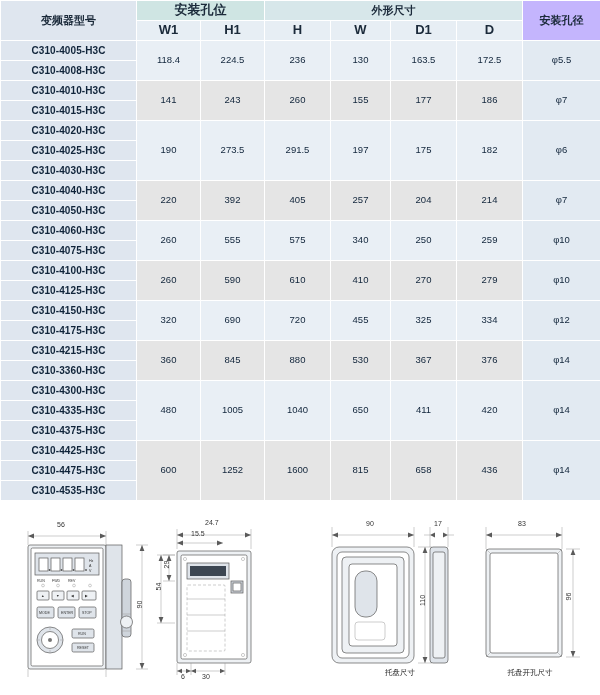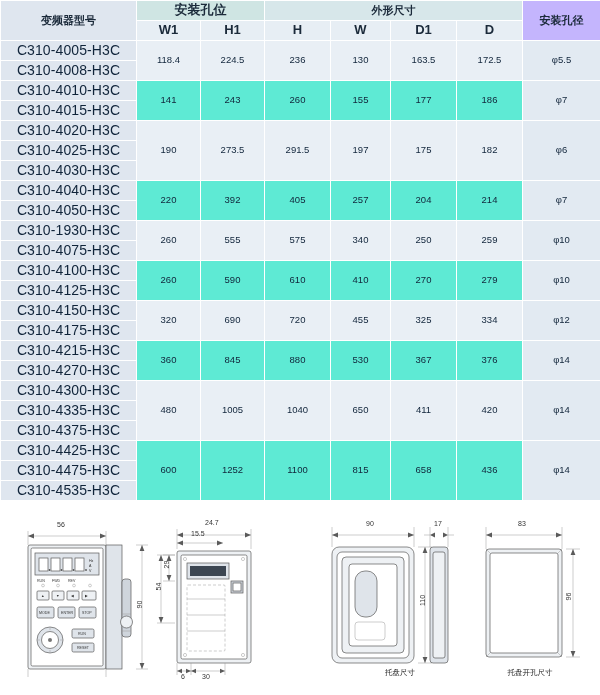--- a/index.html
+++ b/index.html
@@ -65,31 +65,32 @@
   .hdr-sub {
     background: #e7eef4;
     font-size: 13px;
     font-weight: bold;
     color: #1b2a3a;
     height: 19px;
   }
   td.model {
     background: #dfe6ef;
     height: 19px;
-    font-size: 14px;
+    font-size: 10px;
     color: #10243a;
     letter-spacing: 0.1px;
+    font-weight: bold;
   }
   td.val {
     background: #e9eff5;
     font-size: 9.5px;
     color: #10243a;
   }
   td.val.alt {
-    background: #5eead4;
+    background: #e5e5e5;
   }
   td.dia {
     background: #e2eaf2;
     font-size: 9.5px;
     color: #10243a;
   }
 
   
   .drawings {
     position: relative;
@@ -205,21 +206,21 @@
           <td class="val alt" rowspan="2">405</td>
           <td class="val alt" rowspan="2">257</td>
           <td class="val alt" rowspan="2">204</td>
           <td class="val alt" rowspan="2">214</td>
           <td class="dia" rowspan="2">φ7</td>
         </tr>
         <tr>
           <td class="model">C310-4050-H3C</td>
         </tr>
         <tr>
-          <td class="model">C310-1930-H3C</td>
+          <td class="model">C310-4060-H3C</td>
           <td class="val" rowspan="2">260</td>
           <td class="val" rowspan="2">555</td>
           <td class="val" rowspan="2">575</td>
           <td class="val" rowspan="2">340</td>
           <td class="val" rowspan="2">250</td>
           <td class="val" rowspan="2">259</td>
           <td class="dia" rowspan="2">φ10</td>
         </tr>
         <tr>
           <td class="model">C310-4075-H3C</td>
@@ -254,21 +255,21 @@
           <td class="model">C310-4215-H3C</td>
           <td class="val alt" rowspan="2">360</td>
           <td class="val alt" rowspan="2">845</td>
           <td class="val alt" rowspan="2">880</td>
           <td class="val alt" rowspan="2">530</td>
           <td class="val alt" rowspan="2">367</td>
           <td class="val alt" rowspan="2">376</td>
           <td class="dia" rowspan="2">φ14</td>
         </tr>
         <tr>
-          <td class="model">C310-4270-H3C</td>
+          <td class="model">C310-3360-H3C</td>
         </tr>
         <tr>
           <td class="model">C310-4300-H3C</td>
           <td class="val" rowspan="3">480</td>
           <td class="val" rowspan="3">1005</td>
           <td class="val" rowspan="3">1040</td>
           <td class="val" rowspan="3">650</td>
           <td class="val" rowspan="3">411</td>
           <td class="val" rowspan="3">420</td>
           <td class="dia" rowspan="3">φ14</td>
@@ -276,21 +277,21 @@
         <tr>
           <td class="model">C310-4335-H3C</td>
         </tr>
         <tr>
           <td class="model">C310-4375-H3C</td>
         </tr>
         <tr>
           <td class="model">C310-4425-H3C</td>
           <td class="val alt" rowspan="3">600</td>
           <td class="val alt" rowspan="3">1252</td>
-          <td class="val alt" rowspan="3">1100</td>
+          <td class="val alt" rowspan="3">1600</td>
           <td class="val alt" rowspan="3">815</td>
           <td class="val alt" rowspan="3">658</td>
           <td class="val alt" rowspan="3">436</td>
           <td class="dia" rowspan="3">φ14</td>
         </tr>
         <tr>
           <td class="model">C310-4475-H3C</td>
         </tr>
         <tr>
           <td class="model">C310-4535-H3C</td>

